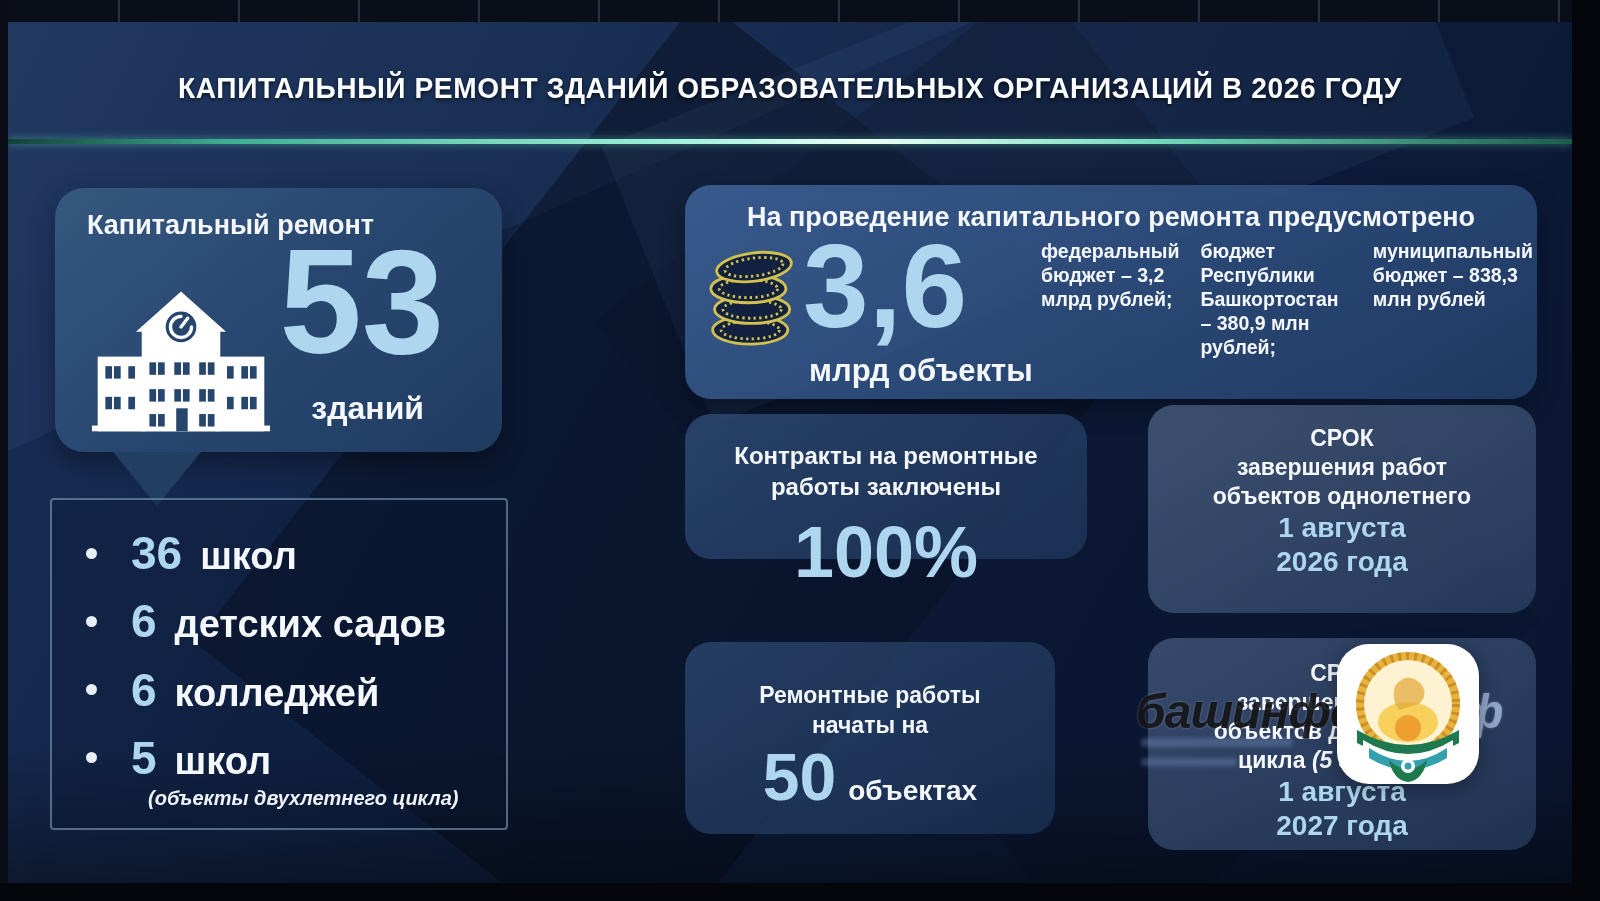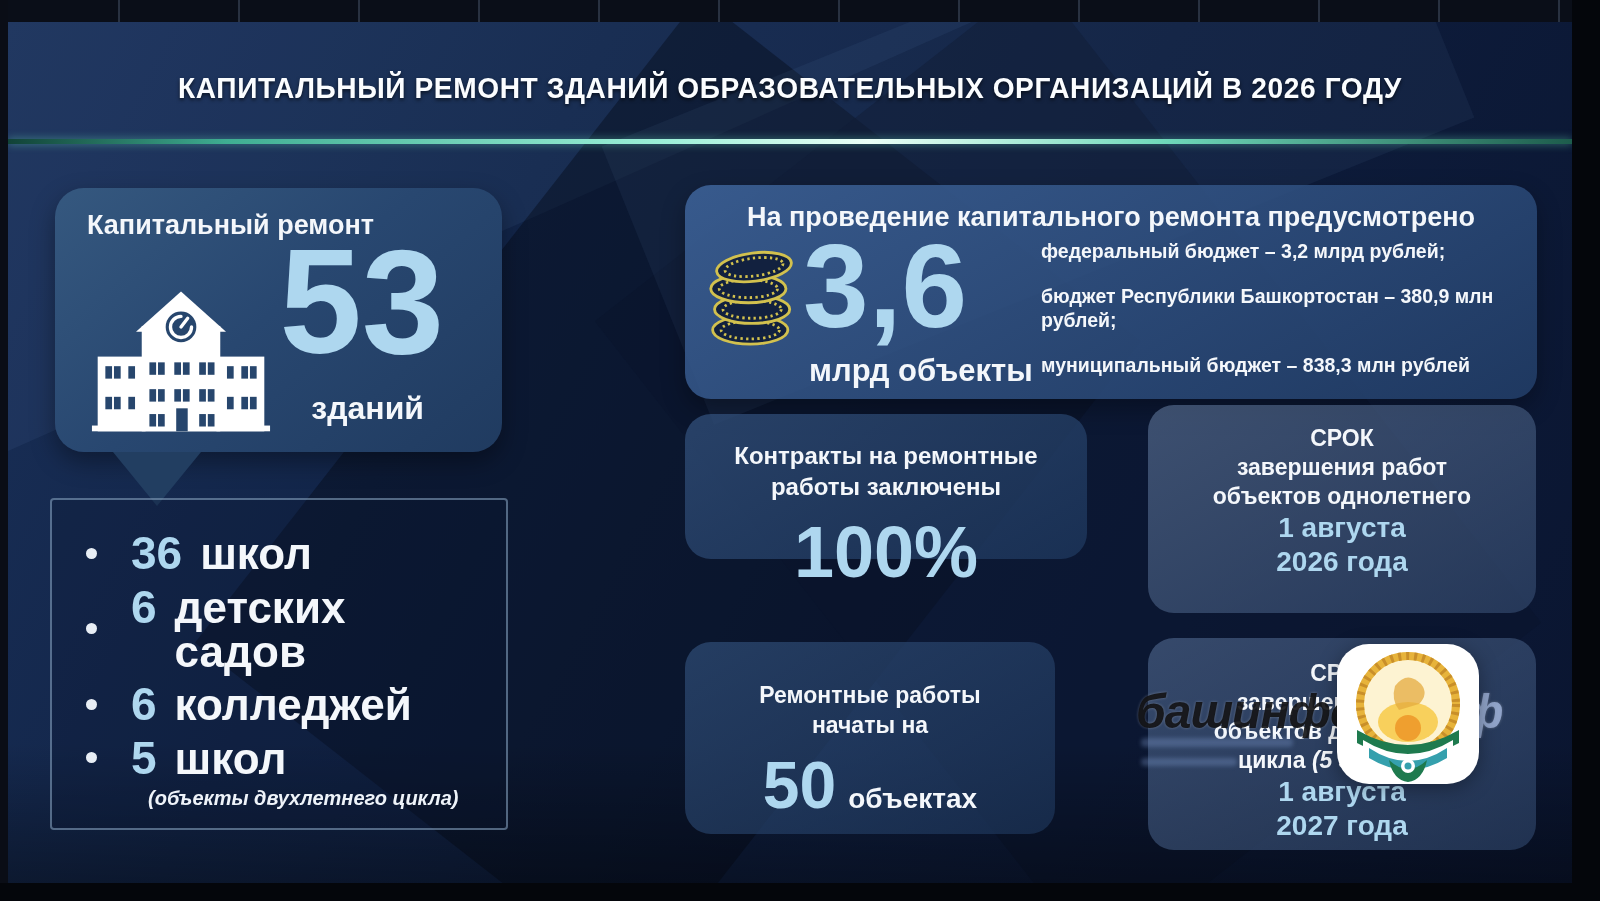--- a/index.html
+++ b/index.html
@@ -42,32 +42,32 @@
   .card-tail{position:absolute;left:105px;top:430px;width:88px;height:54px;
     background:#223e61;clip-path:polygon(0 0,100% 0,50% 100%);}
 
   .list-panel{left:42px;top:476px;width:458px;height:332px;border-radius:4px;
     background:rgba(10,22,48,.28);border:2px solid rgba(155,185,215,.5);
     display:flex;flex-direction:column;justify-content:space-between;padding:30px 26px 18px 34px;}
   .list-item{display:flex;align-items:baseline;}
   .dot{width:11px;height:11px;border-radius:50%;background:#e8eef5;margin-right:34px;
     align-self:center;flex:0 0 auto;}
   .li-num{font-size:46px;color:#aed7ef;margin-right:18px;line-height:1;}
-  .li-label{font-size:44px;line-height:1;}
+  .li-label{font-size:38px;line-height:1;}
   .li-note{font-style:italic;font-size:20px;margin:6px 0 0 62px;color:#eef3f9;}
 
   .funding{left:677px;top:163px;width:852px;height:214px;
     background:linear-gradient(150deg,rgba(62,100,155,.85),rgba(34,62,104,.85));
     box-shadow:0 10px 24px rgba(0,0,0,.3);}
   .fund-title{position:absolute;left:0;top:17px;width:100%;text-align:center;font-size:27px;}
   .coins{position:absolute;left:22px;top:60px;}
   .fund-amount{position:absolute;left:118px;top:42px;font-size:118px;line-height:1;color:#aed7ef;}
   .fund-unit{position:absolute;left:124px;top:168px;font-size:31px;}
   .fund-sources{position:absolute;left:356px;top:54px;width:492px;display:flex;
-    flex-direction:column;gap:21px;}
+    flex-direction:row;gap:21px;}
   .fund-src{font-size:19.5px;line-height:24px;}
 
   .contracts{left:677px;top:392px;width:402px;height:145px;
     background:linear-gradient(150deg,rgba(50,80,123,.75),rgba(30,56,94,.75));
     text-align:center;}
   .c-line{font-size:24px;line-height:31px;}
   .c-wrap{padding-top:26px;}
   .c-val{font-size:72px;line-height:1;color:#aed7ef;margin-top:14px;}
 
   .deadline1{left:1140px;top:383px;width:388px;height:208px;
@@ -77,21 +77,21 @@
     background:linear-gradient(150deg,rgba(80,104,142,.62),rgba(44,66,102,.68));
     text-align:center;padding-top:21px;}
   .dl-line{font-size:23px;line-height:29px;}
   .dl-line .it{font-style:italic;}
   .dl-date{font-size:28px;line-height:34px;color:#aed7ef;}
 
   .works{left:677px;top:620px;width:370px;height:192px;
     background:linear-gradient(150deg,rgba(48,78,120,.7),rgba(28,52,88,.7));
     text-align:center;padding-top:38px;}
   .w-line{font-size:23px;line-height:30px;}
-  .w-row{display:flex;justify-content:center;align-items:baseline;gap:12px;margin-top:12px;text-align:center;}
+  .w-row{display:flex;justify-content:center;align-items:baseline;gap:12px;margin-top:4px;text-align:center;}
   .w-num{font-size:66px;line-height:1;color:#aed7ef;}
   .w-unit{font-size:28px;}
 
   .wm-text{position:absolute;left:1128px;top:662px;font-size:48px;font-style:italic;
     letter-spacing:-1px;z-index:5;text-shadow:0 0 3px rgba(255,255,255,.28);white-space:nowrap;}
   .wm-dark{color:rgba(16,16,18,.9);}
   .wm-accent{color:rgba(155,175,215,.85);}
   .wm-smudge{position:absolute;z-index:5;background:rgba(130,160,210,.32);
     border-radius:4px;filter:blur(2px);}
   .sm1{left:1133px;top:716px;width:152px;height:9px;}

